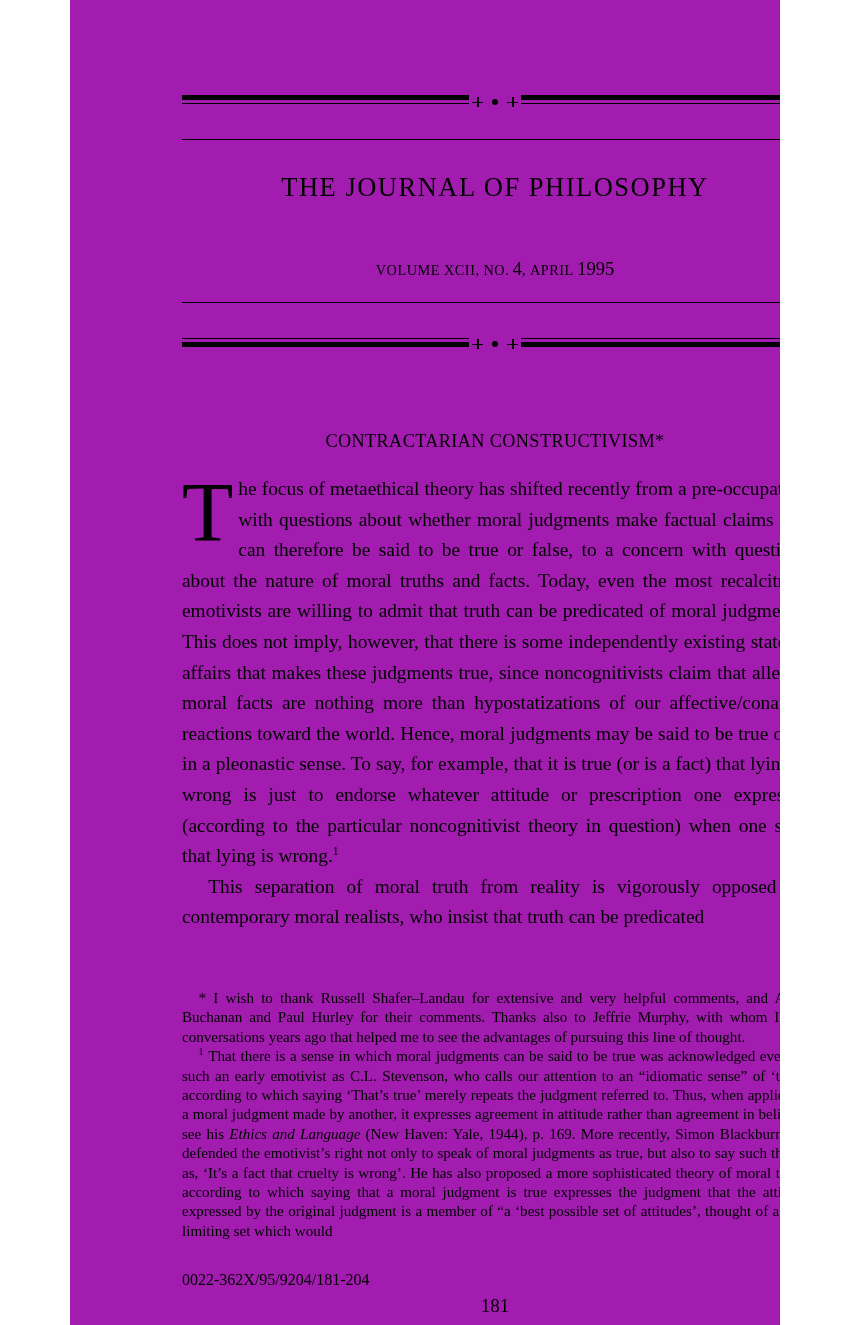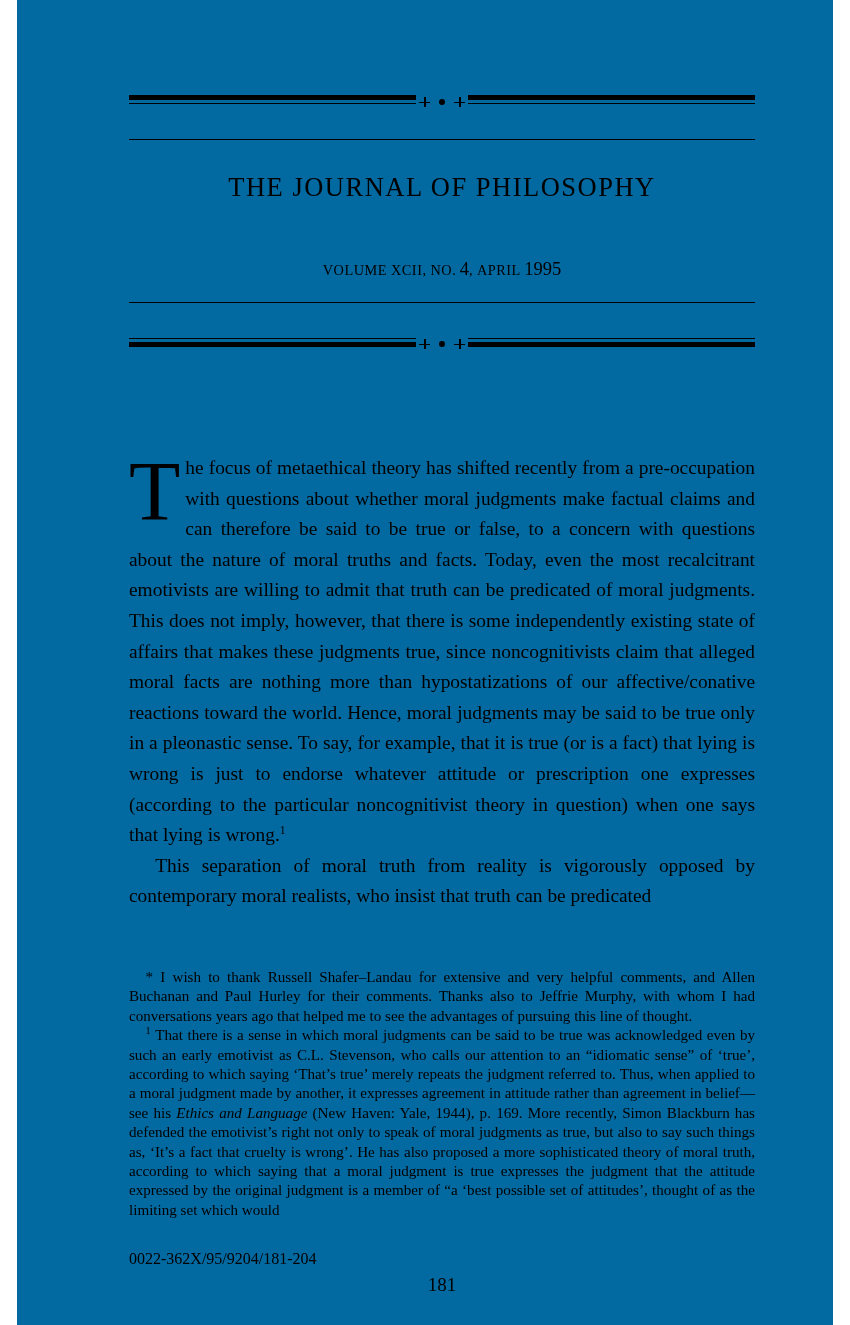--- a/index.html
+++ b/index.html
@@ -3,24 +3,24 @@
 <meta charset="utf-8">
 <style>
   html, body {
     margin: 0;
     padding: 0;
     background: #ffffff;
   }
 
   .page {
     position: relative;
-    width: 816px;
+    width: 710px;
     height: 1325px;
     margin: 0 auto;
-    background: #0369a1;
+    background: #a21caf;
     color: #000000;
     font-family: "Liberation Serif", "DejaVu Serif", serif;
     overflow: hidden;
   }
 
   .content {
     position: absolute;
     left: 112px;
     top: 0;
     width: 626px;
@@ -245,20 +245,21 @@
         <div class="ornament">
           <span class="orn-plus"></span>
           <span class="orn-dot"></span>
           <span class="orn-plus"></span>
         </div>
         <div class="bar-side"></div>
       </div>
     </div>
 
     <div style="height:80px"></div>
+    <div class="article-title">CONTRACTARIAN CONSTRUCTIVISM*</div>
 
     <div style="height:22px"></div>
     <div class="body-text">
       <p><span class="dropcap">T</span><span>he focus of metaethical theory has shifted recently from a pre-occupation with questions about whether moral judgments make factual claims and can therefore be said to be true or false, to a concern with questions about the nature of moral truths and facts. Today, even the most recalcitrant emotivists are willing to admit that truth can be predicated of moral judgments. This does not imply, however, that there is some independently existing state of affairs that makes these judgments true, since noncognitivists claim that alleged moral facts are nothing more than hypostatizations of our affective/conative reactions toward the world. Hence, moral judgments may be said to be true only in a pleonastic sense. To say, for example, that it is true (or is a fact) that lying is wrong is just to endorse whatever attitude or prescription one expresses (according to the particular noncognitivist theory in question) when one says that lying is wrong.</span><sup class="fnref">1</sup></p>
       <p class="indent">This separation of moral truth from reality is vigorously opposed by contemporary moral realists, who insist that truth can be predicated</p>
     </div>
 
     <div style="height:24px"></div>
     <div class="footnotes">
       <p><span>*</span>&nbsp;<span>I wish to thank Russell Shafer–Landau for extensive and very helpful comments, and Allen Buchanan and Paul Hurley for their comments. Thanks also to Jeffrie Murphy, with whom I had conversations years ago that helped me to see the advantages of pursuing this line of thought.</span></p>

